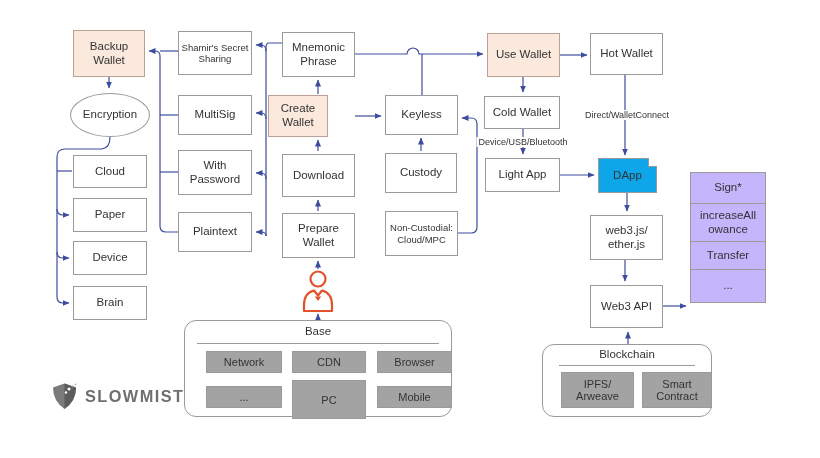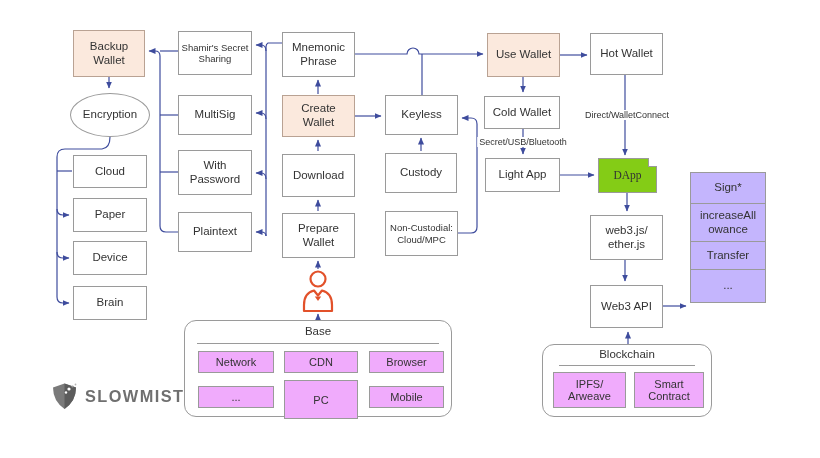--- a/index.html
+++ b/index.html
@@ -5,33 +5,33 @@
   html,body{margin:0;padding:0;background:#fff;}
   #stage{position:relative;width:820px;height:458px;background:#ffffff;overflow:hidden;
          font-family:"Liberation Sans", sans-serif;color:#333;}
   .wires{position:absolute;left:0;top:0;z-index:1;}
   .node{position:absolute;z-index:2;background:#fff;border:1px solid #9a9a9a;
         display:flex;align-items:center;justify-content:center;text-align:center;
         font-size:11.5px;line-height:1.18;white-space:pre-line;box-sizing:border-box;}
   .node.pink{background:#fbe9dd;border-color:#b9a293;}
   .node.ellipse{border-radius:50%;}
   .node.small{font-size:9.5px;}
-  .node.note{background:#84cc16;font-family:Liberation Serif, serif;}
+  .node.note{background:#0ea5e9;}
   .node.note::after{content:"";position:absolute;top:-1px;right:-1px;width:9px;height:9px;
         background:#fff;border-left:1px solid #9a9a9a;border-bottom:1px solid #9a9a9a;box-sizing:border-box;}
   .list{position:absolute;z-index:2;background:#c4b5fd;border:1px solid #9a9a9a;box-sizing:border-box;}
   .list-row{display:flex;align-items:center;justify-content:center;text-align:center;
         font-size:11.5px;line-height:1.15;white-space:pre-line;border-top:1px solid #9a9a9a;box-sizing:border-box;}
   .list-row:first-child{border-top:none;}
   .group{position:absolute;z-index:2;background:#fff;border:1px solid #9a9a9a;
         border-radius:12px;box-sizing:border-box;}
   .group-title{position:absolute;left:0;right:0;text-align:center;font-size:11.5px;}
   .group-underline{position:absolute;border-top:1px solid #9a9a9a;height:0;}
-  .gnode{position:absolute;background:#f0abfc;border:1px solid #9a9a9a;display:flex;align-items:center;
-        justify-content:center;text-align:center;font-size:11px;box-sizing:border-box;}
+  .gnode{position:absolute;background:#a3a3a3;border:1px solid #9a9a9a;display:flex;align-items:center;
+        justify-content:center;text-align:center;font-size:11px;box-sizing:border-box;margin-left:8px;}
   .edge-label{position:absolute;z-index:3;background:#fff;padding:0 2px;font-size:9px;color:#333;
         transform:translate(-50%,-50%);white-space:nowrap;}
   .person{position:absolute;z-index:3;}
   .logo{position:absolute;left:52px;top:382px;z-index:2;display:flex;align-items:center;gap:6px;text-align:center;}
   .logo-text{font-size:17px;font-weight:bold;letter-spacing:1.5px;color:#6f6f6f;
         transform:scaleX(.96);transform-origin:left center;}
 </style>
 </head>
 <body>
 
@@ -93,21 +93,21 @@
 Wallet</div>
   <div class="node small" style="left:178px;top:31px;width:74px;height:44px">Shamir's Secret
 Sharing</div>
   <div class="node" style="left:282px;top:32px;width:73px;height:45px">Mnemonic
 Phrase</div>
   <div class="node pink" style="left:487px;top:33px;width:73px;height:44px">Use Wallet</div>
   <div class="node" style="left:590px;top:33px;width:73px;height:42px">Hot Wallet</div>
 
   <div class="node ellipse" style="left:70px;top:93px;width:80px;height:44px">Encryption</div>
   <div class="node" style="left:178px;top:95px;width:74px;height:40px">MultiSig</div>
-  <div class="node pink" style="left:282px;top:95px;width:73px;height:42px">Create
+  <div class="node pink" style="left:268px;top:95px;width:60px;height:42px">Create
 Wallet</div>
   <div class="node" style="left:385px;top:95px;width:73px;height:40px">Keyless</div>
   <div class="node" style="left:484px;top:96px;width:76px;height:33px">Cold Wallet</div>
 
   <div class="node" style="left:73px;top:155px;width:74px;height:33px">Cloud</div>
   <div class="node" style="left:178px;top:150px;width:74px;height:45px">With
 Password</div>
   <div class="node" style="left:385px;top:153px;width:72px;height:40px">Custody</div>
   <div class="node" style="left:282px;top:154px;width:73px;height:43px">Download</div>
   <div class="node" style="left:485px;top:158px;width:75px;height:34px">Light App</div>
@@ -119,21 +119,21 @@
 Wallet</div>
   <div class="node small" style="left:385px;top:211px;width:73px;height:45px">Non-Custodial:
 Cloud/MPC</div>
   <div class="node" style="left:590px;top:215px;width:73px;height:45px">web3.js/
 ether.js</div>
 
   <div class="node" style="left:73px;top:241px;width:74px;height:34px">Device</div>
   <div class="node" style="left:73px;top:286px;width:74px;height:34px">Brain</div>
   <div class="node" style="left:590px;top:285px;width:73px;height:43px">Web3 API</div>
 
-  <div class="edge-label" style="left:523px;top:142px">Secret/USB/Bluetooth</div>
+  <div class="edge-label" style="left:523px;top:142px">Device/USB/Bluetooth</div>
   <div class="edge-label" style="left:627px;top:115px">Direct/WalletConnect</div>
 
   <div class="list" style="left:690px;top:172px;width:76px">
     <div class="list-row" style="height:30px">Sign*</div>
     <div class="list-row" style="height:38px">increaseAll
 owance</div>
     <div class="list-row" style="height:28px">Transfer</div>
     <div class="list-row" style="height:33px">...</div>
   </div>
 

